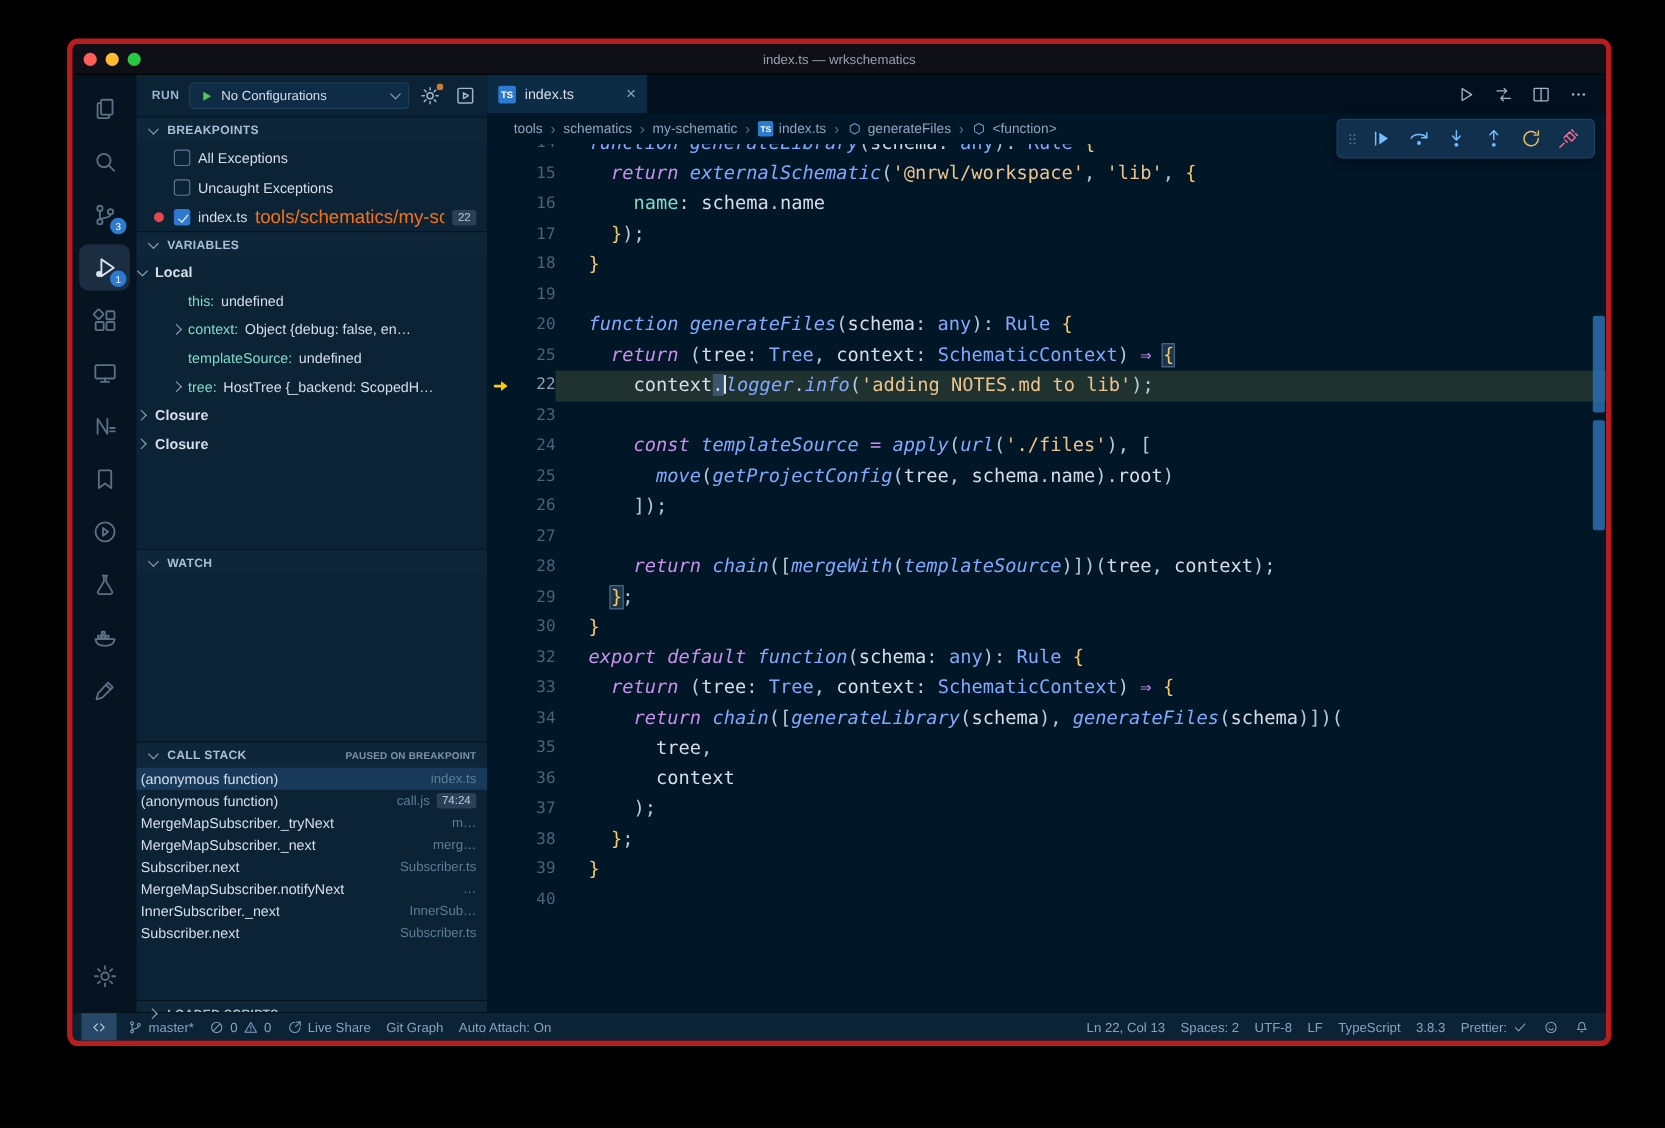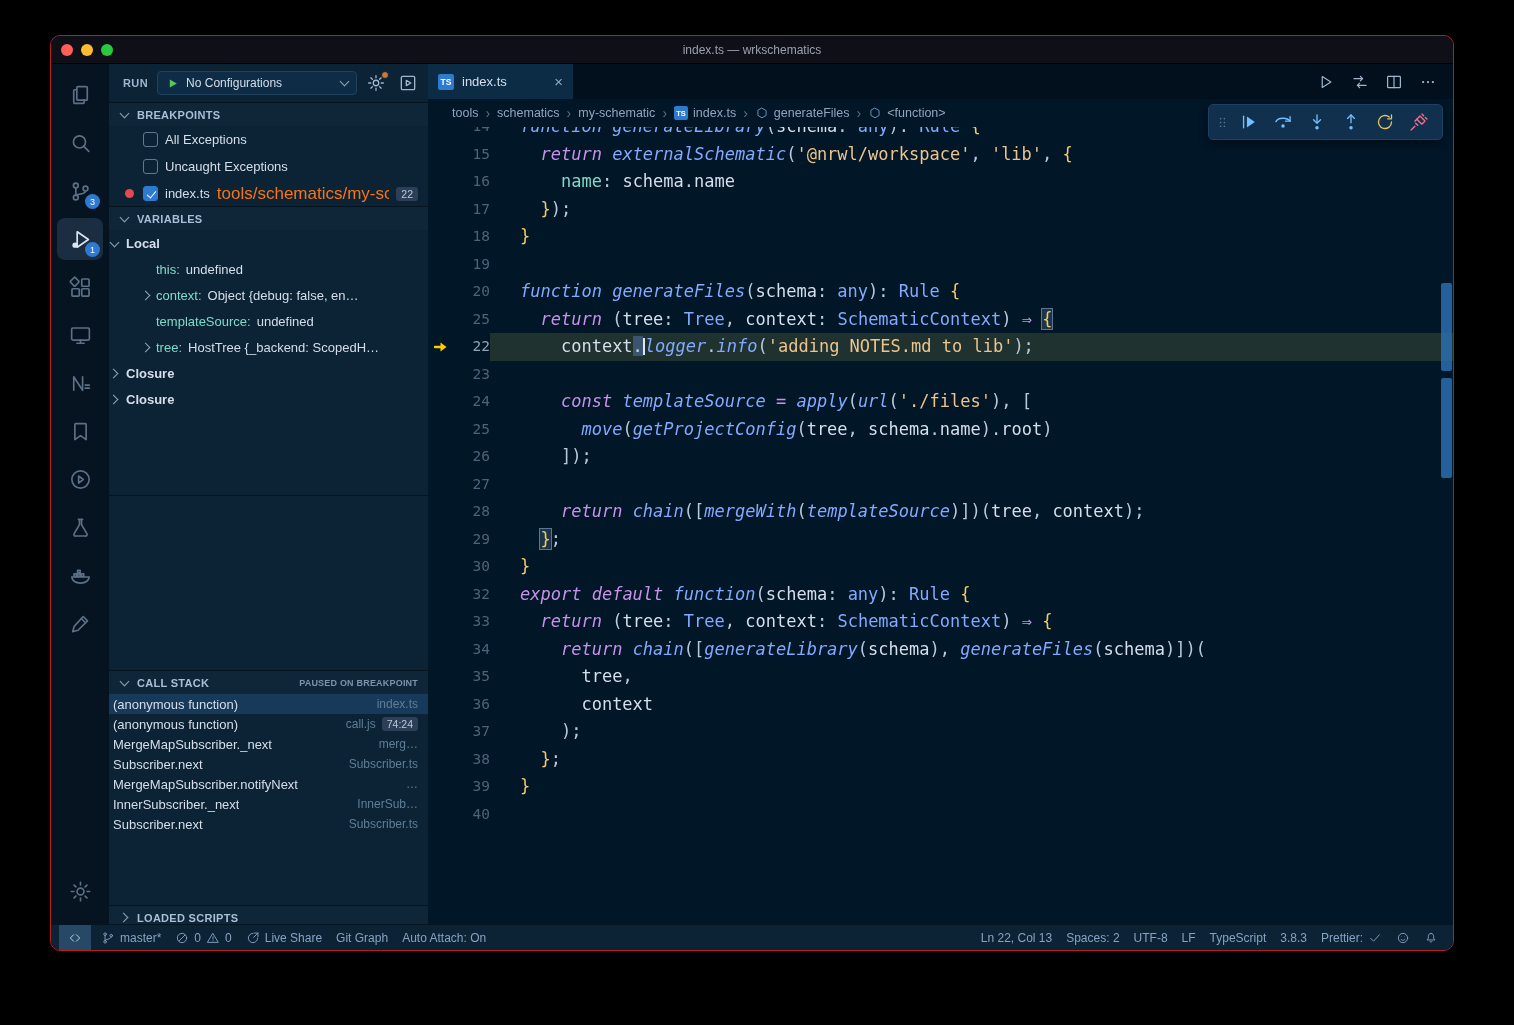--- a/index.html
+++ b/index.html
@@ -1,19 +1,19 @@
 <!DOCTYPE html>
 <html><head>
 <meta charset="utf-8">
 <style>
   *{margin:0;padding:0;box-sizing:border-box}
   html,body{width:1514px;height:1025px;overflow:hidden;background:#000}
   body{font-family:"Liberation Sans",sans-serif;-webkit-font-smoothing:antialiased}
   .screen{position:relative;width:1514px;height:1025px;background:#000}
-  .window{position:absolute;left:50px;top:35px;width:1404px;height:916px;background:#011627;border-radius:10px;overflow:hidden;display:flex;flex-direction:column;box-shadow:0 30px 70px rgba(0,0,0,.75);border:1px solid #b91c1c}
+  .window{position:absolute;left:61px;top:35px;width:1404px;height:916px;background:#011627;border-radius:10px;overflow:hidden;display:flex;flex-direction:column;box-shadow:0 30px 70px rgba(0,0,0,.75);border:5px solid #b91c1c}
   
   .titlebar{height:28px;background:#0f0f18;display:flex;align-items:center;position:relative;flex:0 0 auto;border-bottom:1px solid #000}
   .traffic{display:flex;gap:8px;padding-left:10px;z-index:2}
   .tl{width:12px;height:12px;border-radius:50%;display:inline-block}
   .tl.red{background:#ff5f57}.tl.yellow{background:#febc2e}.tl.green{background:#28c840}
   .title{position:absolute;left:0;right:0;text-align:center;font-size:12px;color:#9aa0ac}
   .main{flex:1;display:flex;min-height:0}
   
   .activitybar{width:58px;background:#061320;display:flex;flex-direction:column;align-items:center;padding-top:10px;flex:0 0 auto}
   .ab-group{display:flex;flex-direction:column;align-items:center;gap:6px}
@@ -342,20 +342,24 @@
                 <span class="scope-label">Closure</span>
               </div>
               <div class="var-scope">
                 <span class="tw right"></span>
                 <span class="scope-label">Closure</span>
               </div>
             </div>
         </section>
 
         <section class="section" id="sec-watch">
+          <div class="sec-header">
+            <span class="tw down"></span>
+            <span>WATCH</span>
+          </div>
           <div class="watch-body"></div>
         </section>
 
         <section class="section" id="sec-callstack">
           <div class="sec-header">
             <span class="tw down"></span>
             <span>CALL STACK</span>
             <span class="sec-right">PAUSED ON BREAKPOINT</span>
           </div>
           <div id="cs-list">
@@ -363,20 +367,26 @@
                 <span class="cs-name">(anonymous function)</span>
                 <span class="cs-right">
                   <span class="cs-file">index.ts</span>
                 </span>
               </div>
               <div class="cs-row">
                 <span class="cs-name">(anonymous function)</span>
                 <span class="cs-right">
                   <span class="cs-file">call.js</span>
                   <span class="pill">74:24</span>
+                </span>
+              </div>
+              <div class="cs-row">
+                <span class="cs-name">MergeMapSubscriber._tryNext</span>
+                <span class="cs-right">
+                  <span class="cs-file">m…</span>
                 </span>
               </div>
               <div class="cs-row">
                 <span class="cs-name">MergeMapSubscriber._next</span>
                 <span class="cs-right">
                   <span class="cs-file">merg…</span>
                 </span>
               </div>
               <div class="cs-row">
                 <span class="cs-name">Subscriber.next</span>

